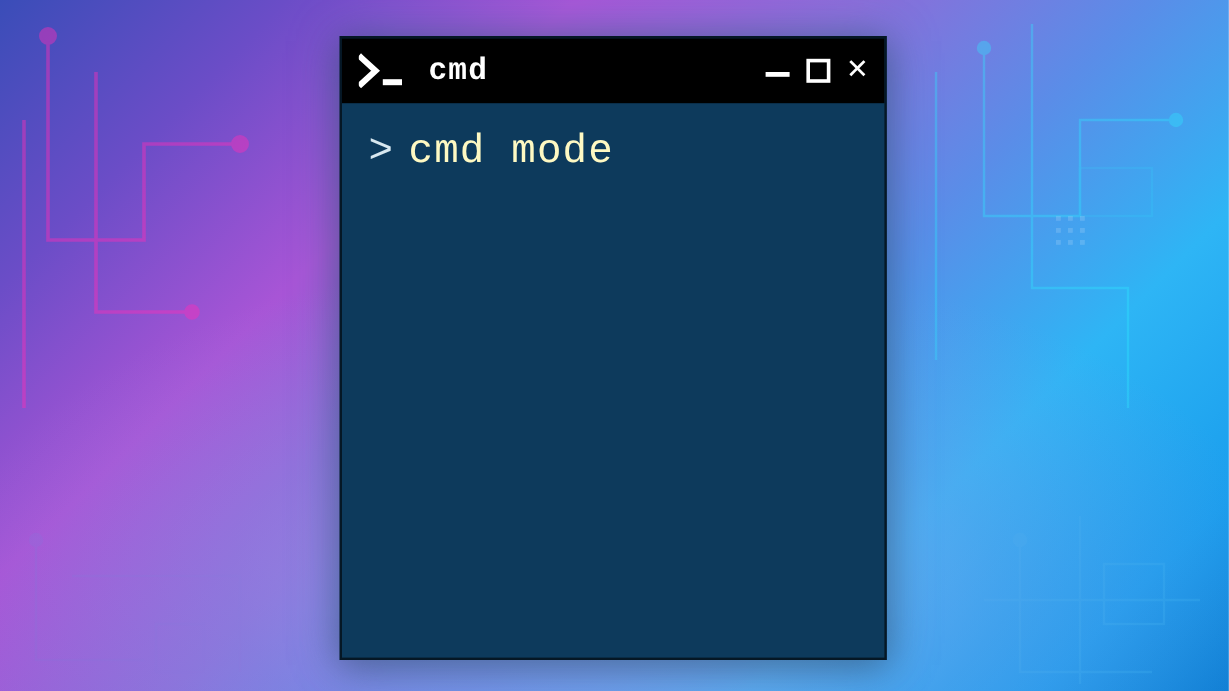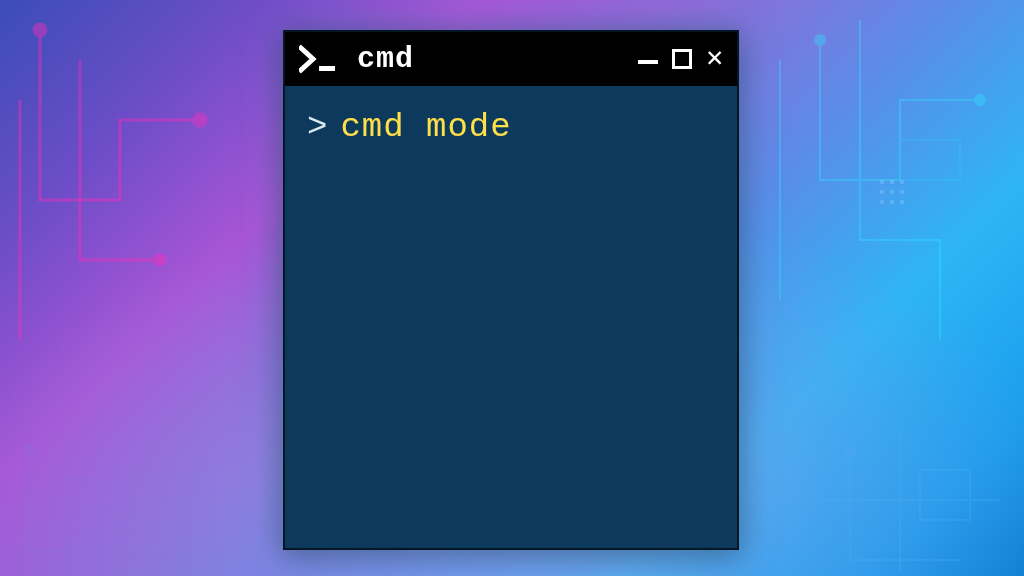--- a/index.html
+++ b/index.html
@@ -77,21 +77,21 @@
       display: flex;
       align-items: baseline;
       color: #ffffff;
       font-size: 32px;
       font-weight: bold;
       letter-spacing: -2px;
     }
     
     .titlebar-title {
       color: #ffffff;
-      font-size: 30px;
+      font-size: 26px;
       font-weight: bold;
       letter-spacing: 1px;
       flex: 1;
       margin-left: 4px;
     }
     
     .window-controls {
       display: flex;
       align-items: center;
       gap: 14px;
@@ -135,21 +135,21 @@
       letter-spacing: 1px;
       display: flex;
       gap: 12px;
     }
     
     .prompt-symbol {
       color: #d8e8f0;
     }
     
     .command-text {
-      color: #fde047;
+      color: #fef9c3;
     }
   </style>
 </head>
 <body>
 
 <div class="circuit-bg">
   <svg viewBox="0 0 1024 576" xmlns="http://www.w3.org/2000/svg">
 
     <g stroke="#ff2db8" stroke-width="3" fill="none" opacity="0.85">
       <path d="M 40 30 L 40 200 L 120 200 L 120 120 L 200 120"></path>

